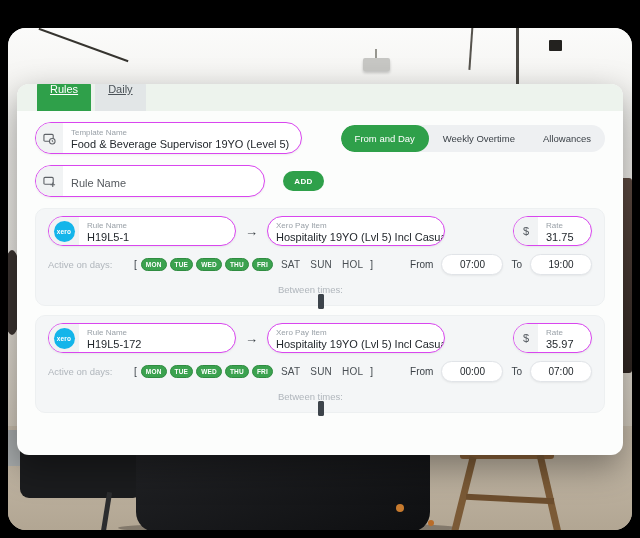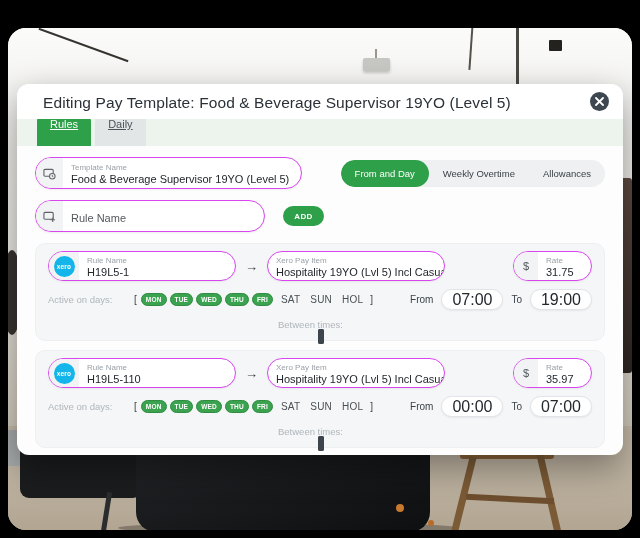--- a/index.html
+++ b/index.html
@@ -81,21 +81,21 @@
   .rule-row-2 { display:flex; align-items:center; margin-top:8px; }
   .row-label { width:84px; flex:none; font-size:9.5px; color:#b0b6bc; }
   .bracket { font-size:10px; color:#3c4248; margin:0 4px 0 2px; }
   .bracket.close { margin:0 0 0 2px; }
   .day-chip { background:#3ba24f; border:1px solid #2f8c41; color:#fff; font-size:6.5px; font-weight:bold; letter-spacing:.2px;
               padding:2px 4px; border-radius:8px; margin-right:3px; cursor:pointer; }
   .day-off { color:#4a5055; font-size:10px; margin:0 5px; cursor:pointer; letter-spacing:.2px; }
   .time-group { margin-left:auto; display:flex; align-items:center; gap:8px; }
   .time-label { font-size:10px; color:#3c4248; }
   .time-pill { width:62px; height:21px; border-radius:11px; background:#fff; border:1px solid #e1e4e8; box-shadow:0 1px 2px rgba(60,64,67,.08);
-               display:flex; align-items:center; justify-content:center; font-size:16px; color:#23282d; cursor:text; }
+               display:flex; align-items:center; justify-content:center; font-size:10px; color:#23282d; cursor:text; }
 
   .rule-row-3 { display:flex; align-items:center; margin-top:9px;flex-direction:column; }
   .slider-track { flex:1; height:13px; background:#c7ccd1; border-radius:7px; position:relative; margin-left:2px; }
   .slider-fill { position:absolute; top:0; bottom:0; background:#2fa04a; }
   .slider-handle { position:absolute; top:-1px; width:6px; height:15px; background:#3d444b; border-radius:2px; cursor:ew-resize; }
 </style>
 </head>
 <body>
 
 <div class="stage">
@@ -119,29 +119,20 @@
     <div class="dot-1"></div>
     <div class="dot-2"></div>
     <div class="wood-seat"></div>
     <div class="wood-leg-1"></div>
     <div class="wood-leg-2"></div>
     <div class="wood-cross"></div>
   </div>
 
   <div class="modal">
 
-    <div class="modal-header">
-      <div class="modal-title">Editing Pay Template: Food &amp; Beverage Supervisor 19YO (Level 5)</div>
-      <button class="close-btn">
-        <svg width="9" height="9" viewBox="0 0 9 9">
-          <line x1="1" y1="1" x2="8" y2="8" stroke="#fff" stroke-width="1.8" stroke-linecap="round"></line>
-          <line x1="8" y1="1" x2="1" y2="8" stroke="#fff" stroke-width="1.8" stroke-linecap="round"></line>
-        </svg>
-      </button>
-    </div>
 
     <div class="tab-strip">
       <div class="main-tab active">Rules</div>
       <div class="main-tab">Daily</div>
     </div>
 
     <div class="modal-body">
 
       <div class="field-row">
         <div class="pill-input template-field">
@@ -240,21 +231,21 @@
       </div>
 
       <div class="rule-card">
         <div class="rule-row-1">
           <div class="pill-input xero-field">
             <div class="pill-prefix xero-prefix">
               <span class="xero-circle">xero</span>
             </div>
             <div class="pill-text">
               <span class="flabel">Rule Name</span>
-              <span class="fvalue">H19L5-110</span>
+              <span class="fvalue">H19L5-172</span>
             </div>
           </div>
           <span class="arrow">→</span>
           <div class="pill-input payitem-field">
             <div class="pill-text">
               <span class="flabel">Xero Pay Item</span>
               <span class="fvalue">Hospitality 19YO (Lvl 5) Incl Casual</span>
             </div>
           </div>
           <div class="pill-input rate-field">

